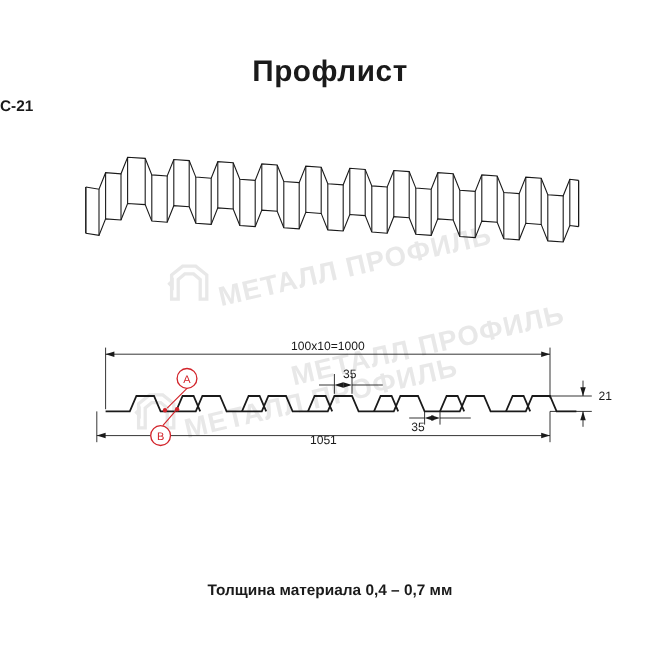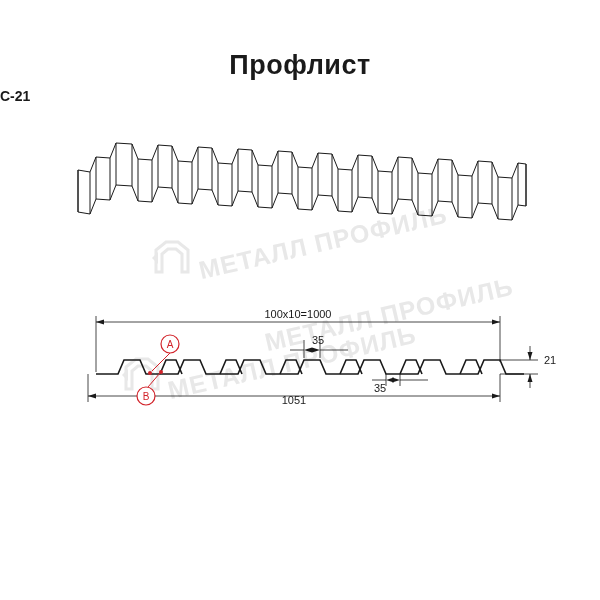--- a/index.html
+++ b/index.html
@@ -257,14 +257,15 @@
 
     <text x="318" y="344" text-anchor="middle" font-family="Liberation Sans, sans-serif" font-size="11" fill="#1a1a1a">35</text>
 
     <text x="380" y="392" text-anchor="middle" font-family="Liberation Sans, sans-serif" font-size="11" fill="#1a1a1a">35</text>
 
     <text x="170" y="348" text-anchor="middle" font-family="Liberation Sans, sans-serif" font-size="10" fill="#d2232a">A</text>
 
     <text x="146" y="400" text-anchor="middle" font-family="Liberation Sans, sans-serif" font-size="10" fill="#d2232a">B</text>
   </svg>
 
+  <div class="footer-note">Толщина материала 0,4 – 0,7 мм</div>
 
 </div>
 
 </body></html>

